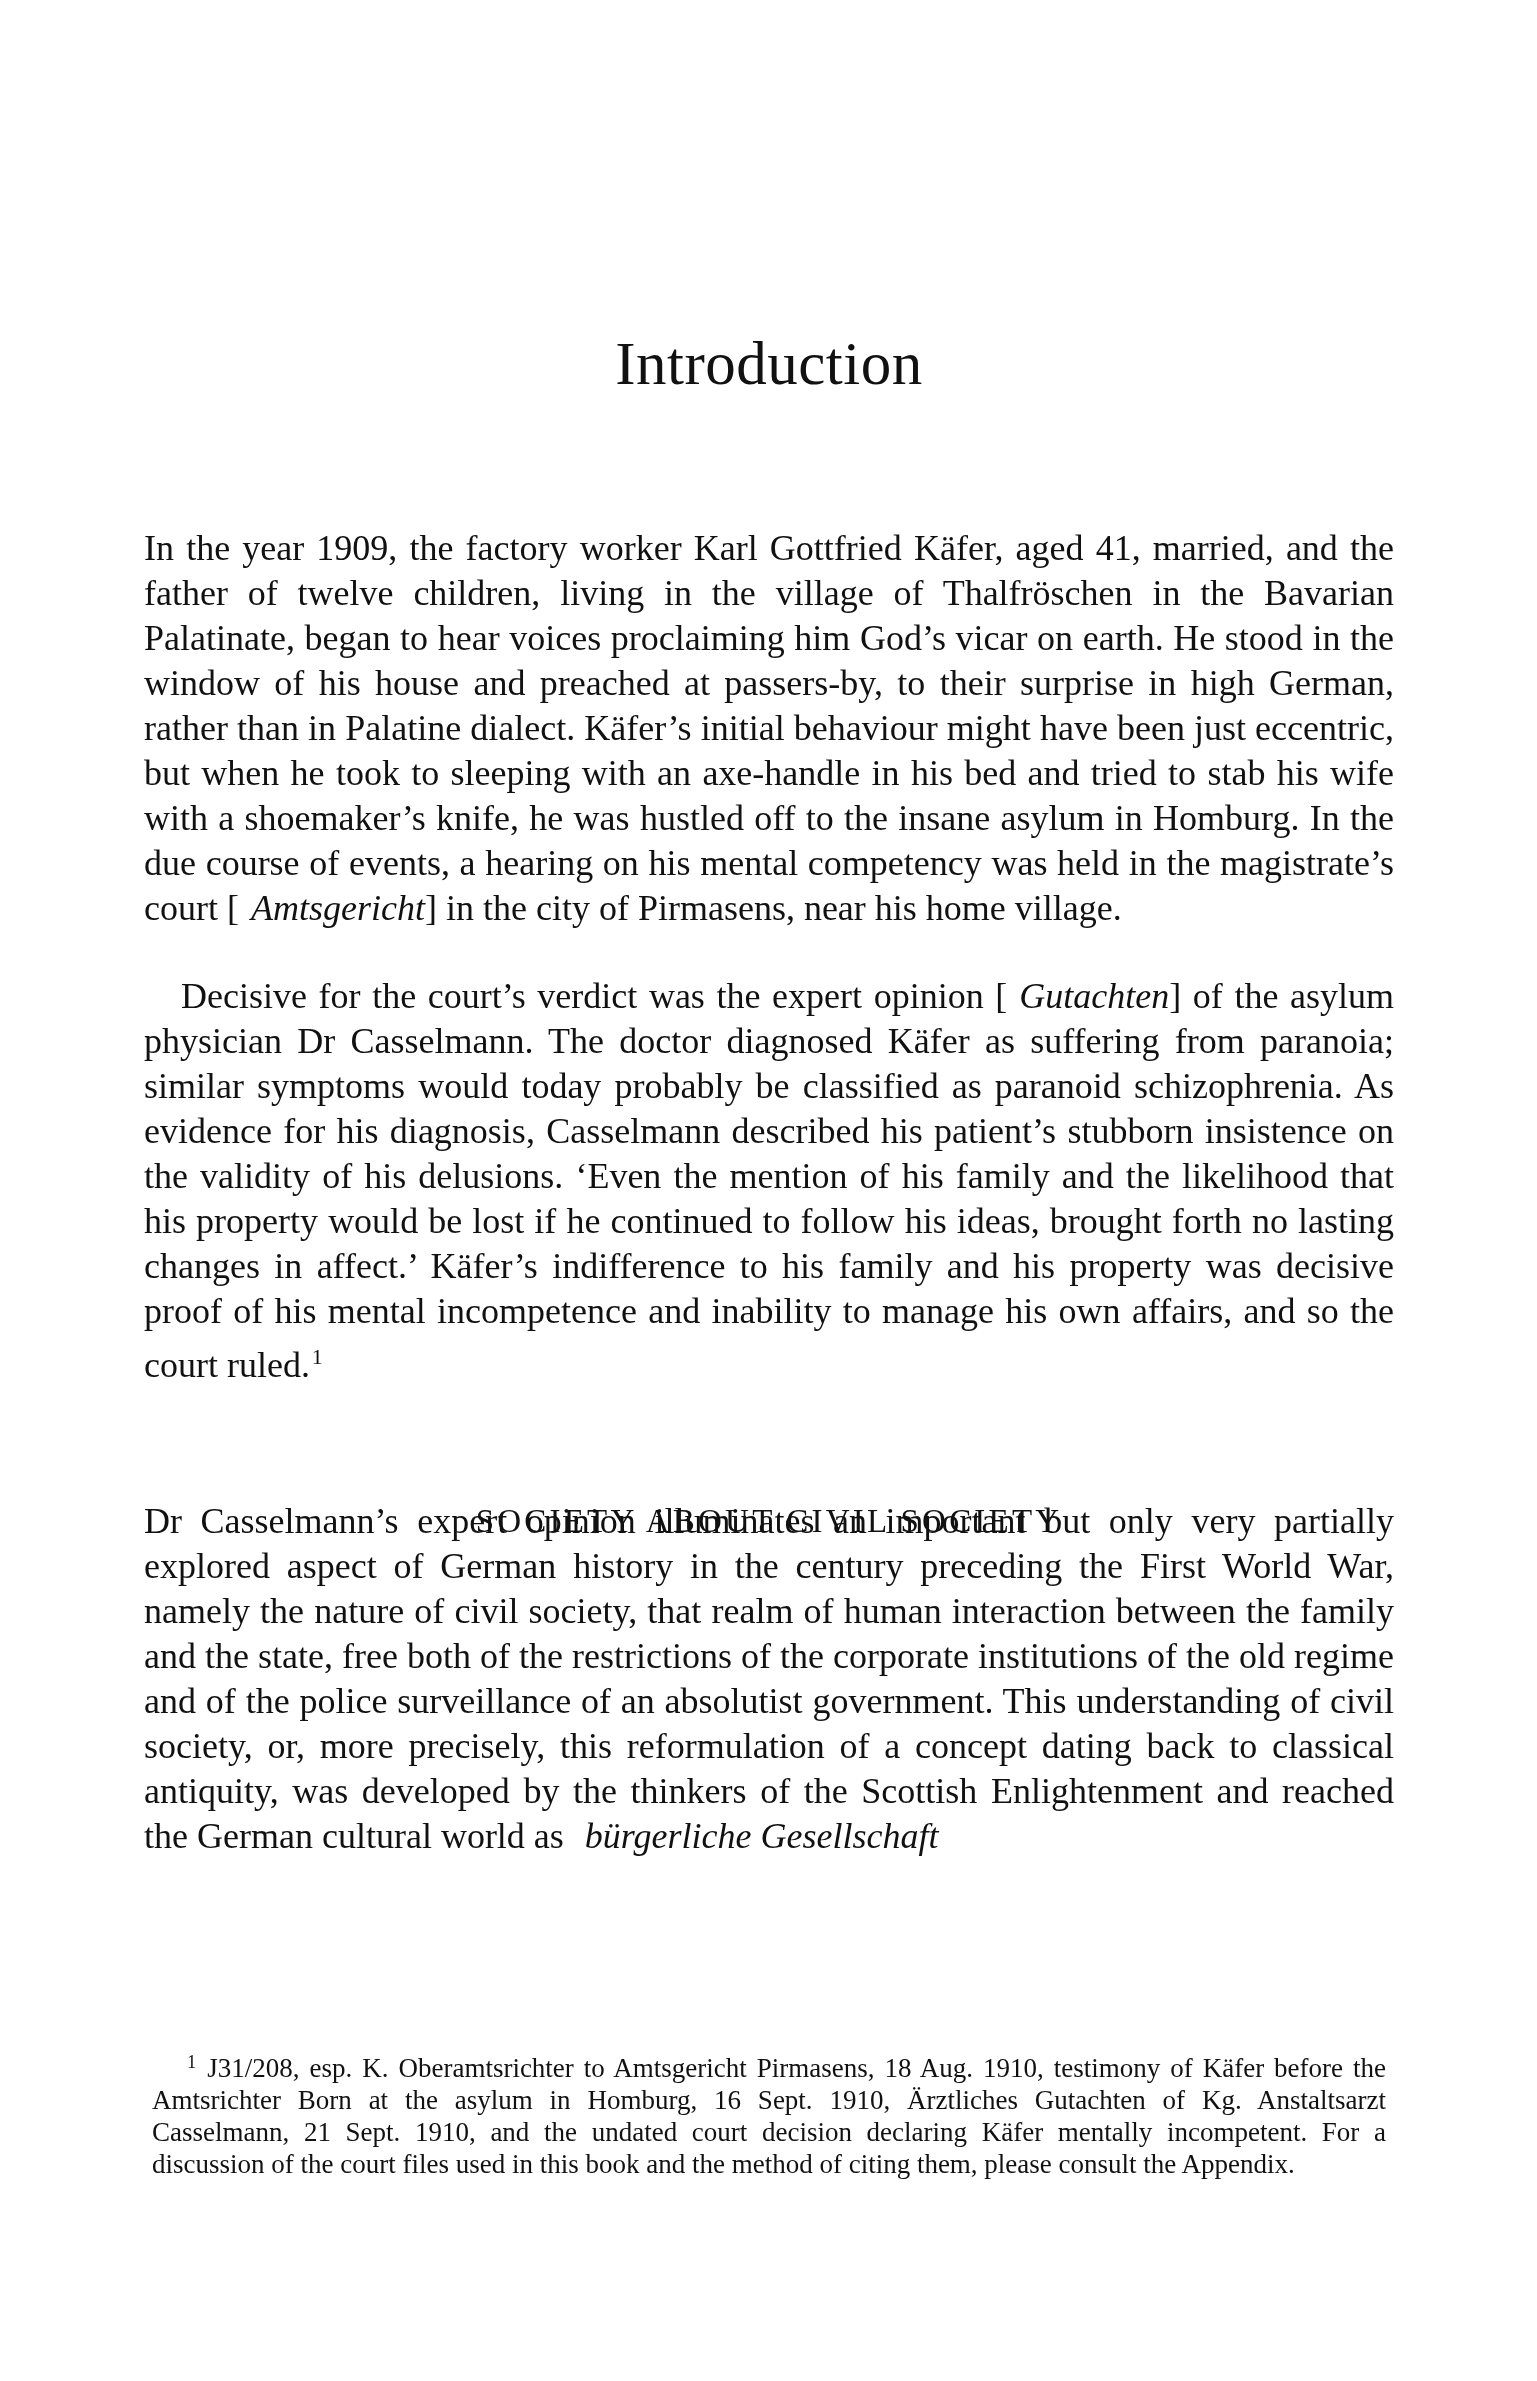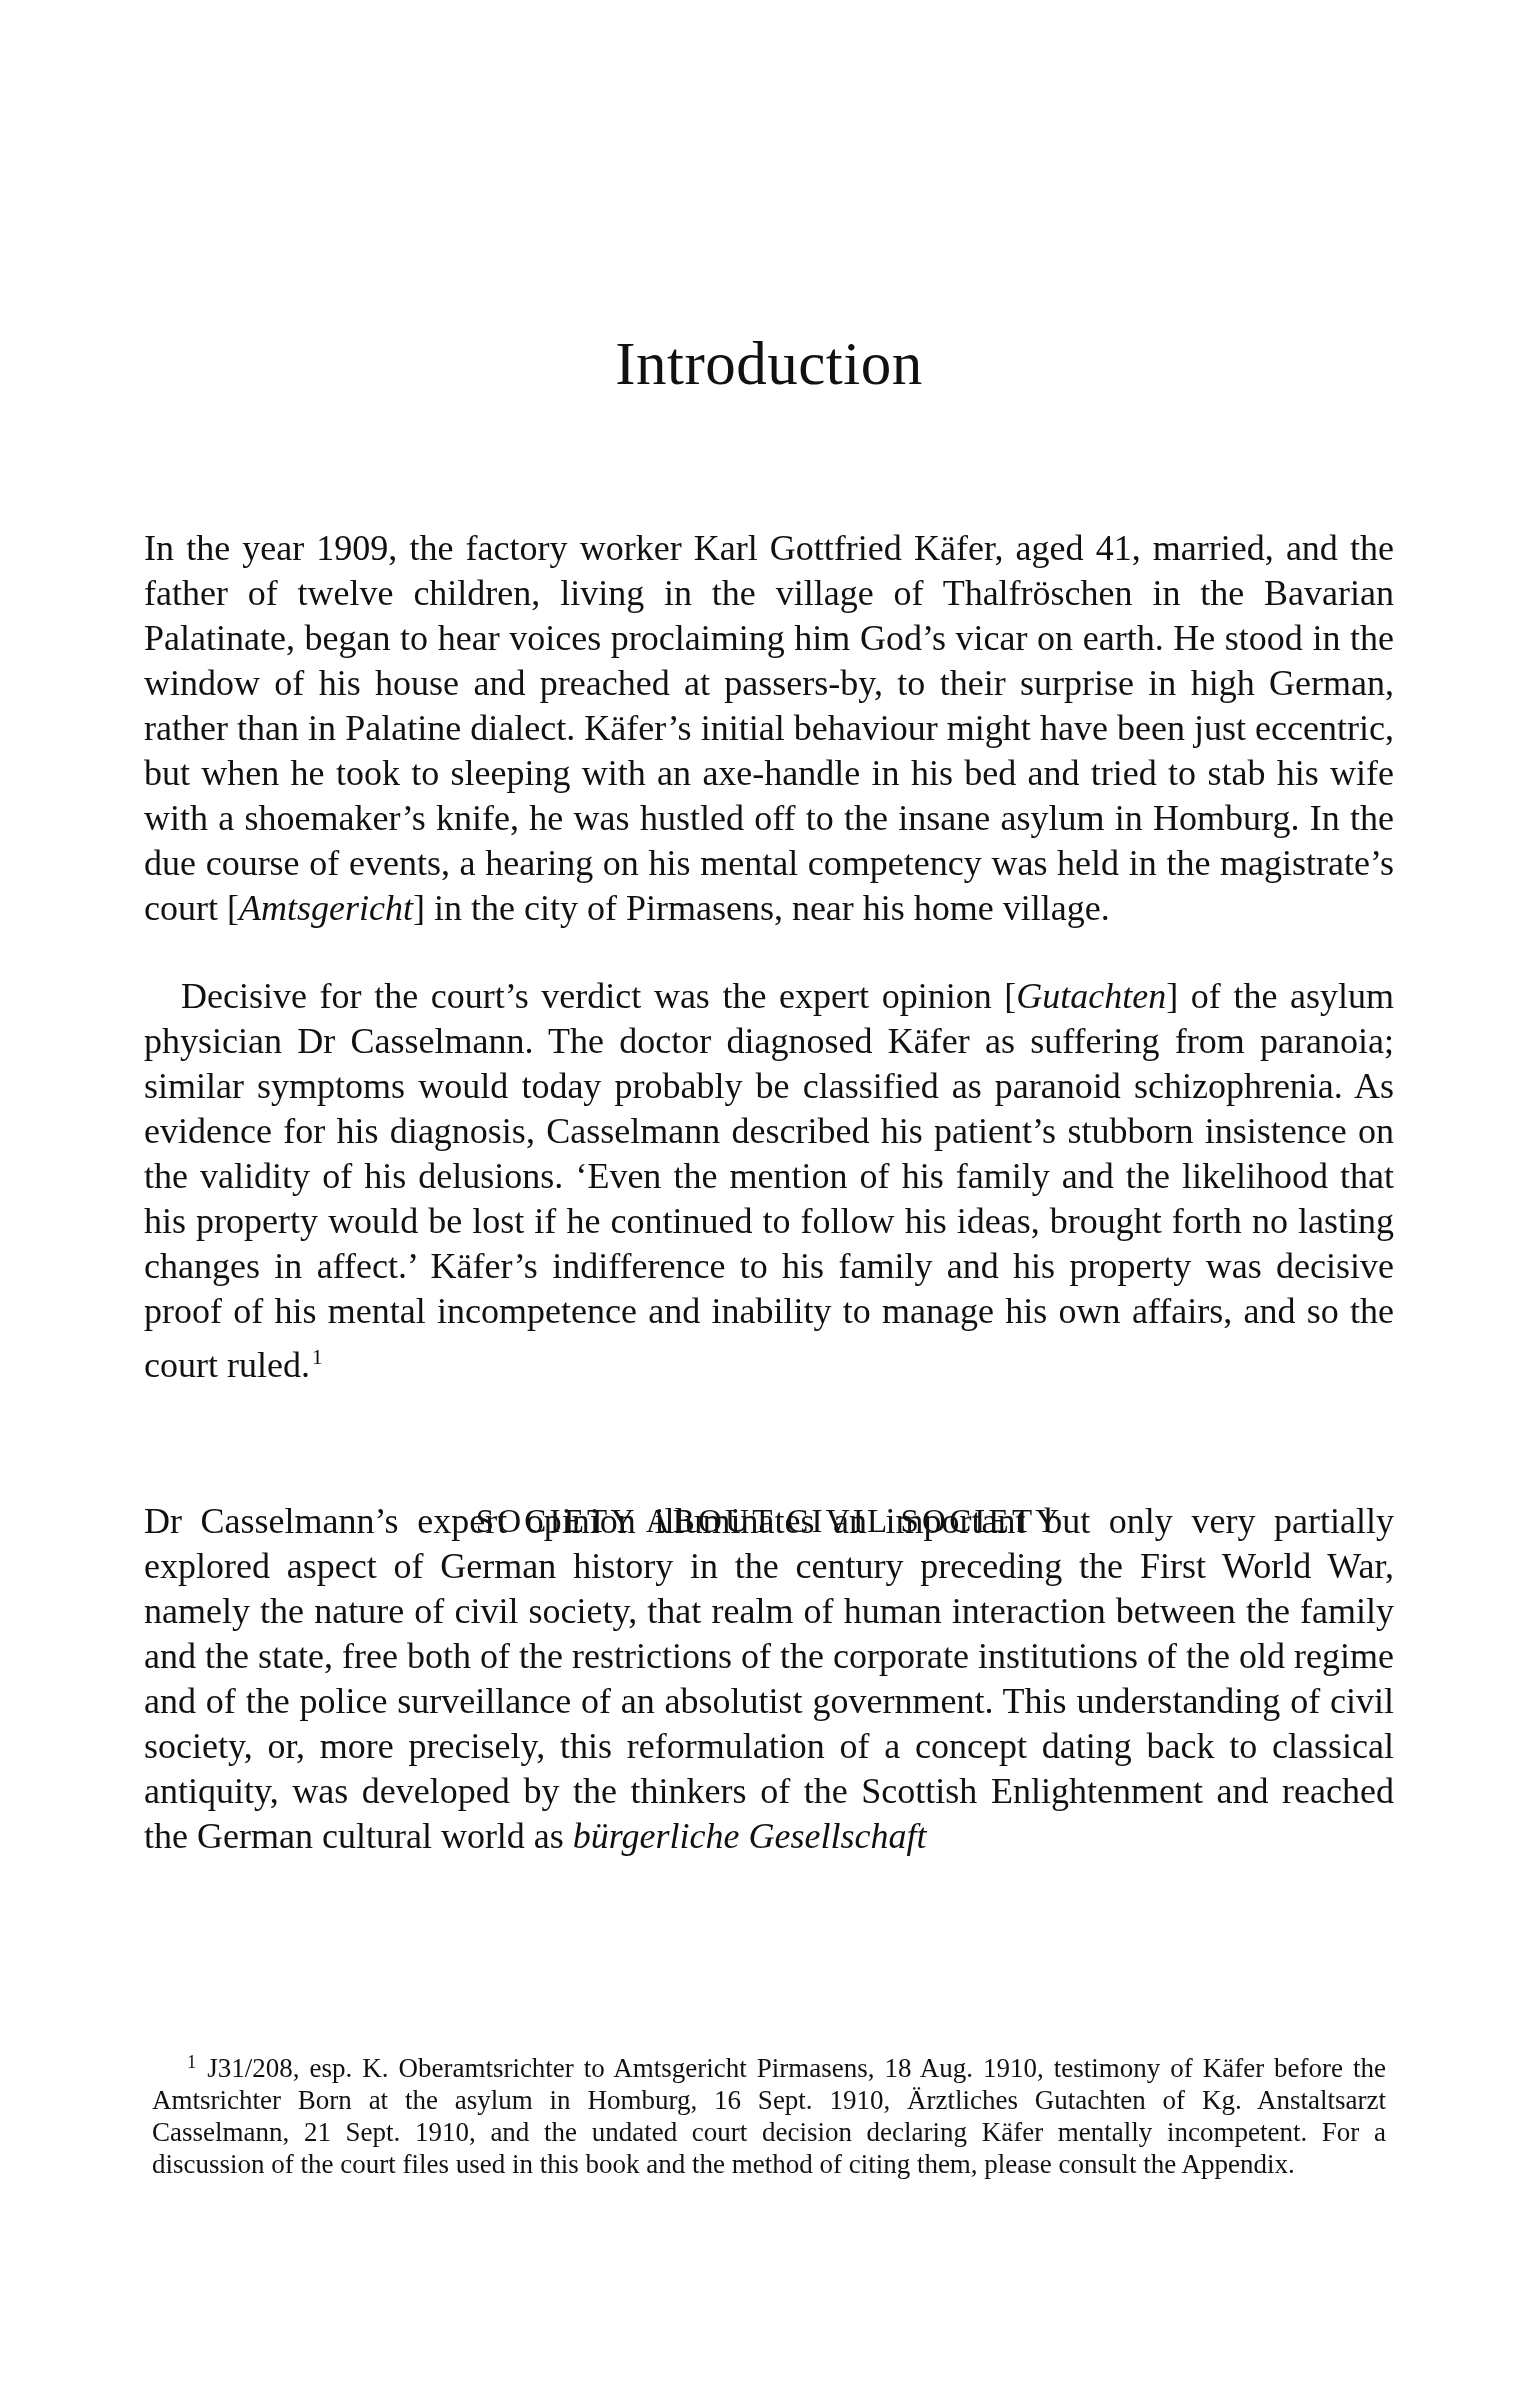--- a/index.html
+++ b/index.html
@@ -81,21 +81,21 @@
     .fn-mark {
       font-size: 18.6px;
       vertical-align: 9.3px;
       margin-right: 11px;
     }
     .note-ref {
       font-size: 22px;
       vertical-align: 13px;
       margin-left: 1.9px;
     }
-    em { font-style: italic; }
+    em { font-style: italic; margin-left: 12px; }
   </style>
 </head>
 <body>
 
 <div class="page">
 
   <h1 class="chapter-title">Introduction</h1>
 
   <div class="body-text para-1">
     <p><span>In the year 1909, the factory worker Karl Gottfried Käfer, aged 41, married, and the father of twelve children, living in the village of Thalfröschen in the Bavarian Palatinate, began to hear voices proclaiming him God’s vicar on earth. He stood in the window of his house and preached at passers-by, to their surprise in high German, rather than in Palatine dialect. Käfer’s initial behaviour might have been just eccentric, but when he took to sleeping with an axe-handle in his bed and tried to stab his wife with a shoemaker’s knife, he was hustled off to the insane asylum in Homburg. In the due course of events, a hearing on his mental competency was held in the magistrate’s court [</span><em>Amtsgericht</em><span>] in the city of Pirmasens, near his home village.</span></p>

